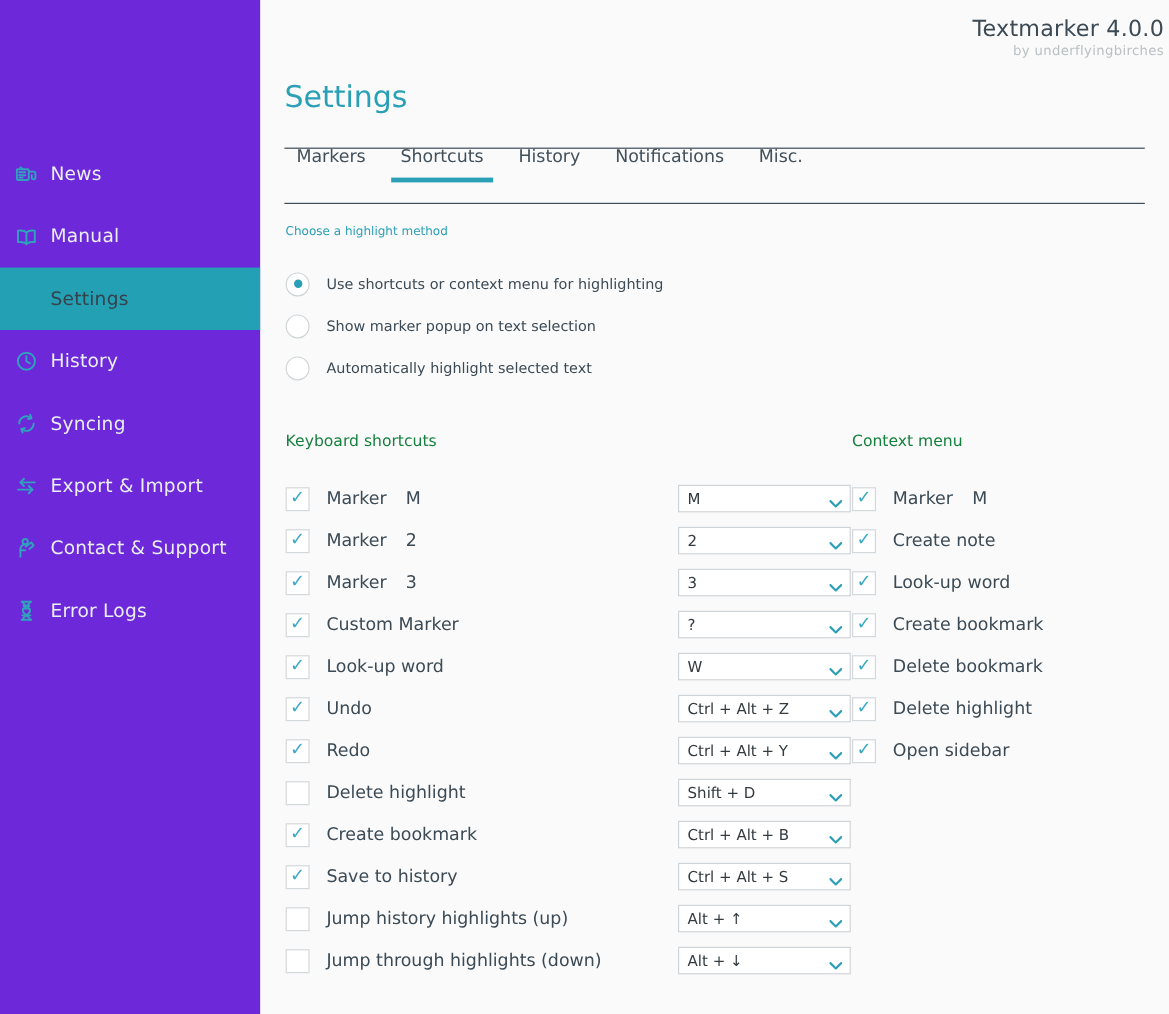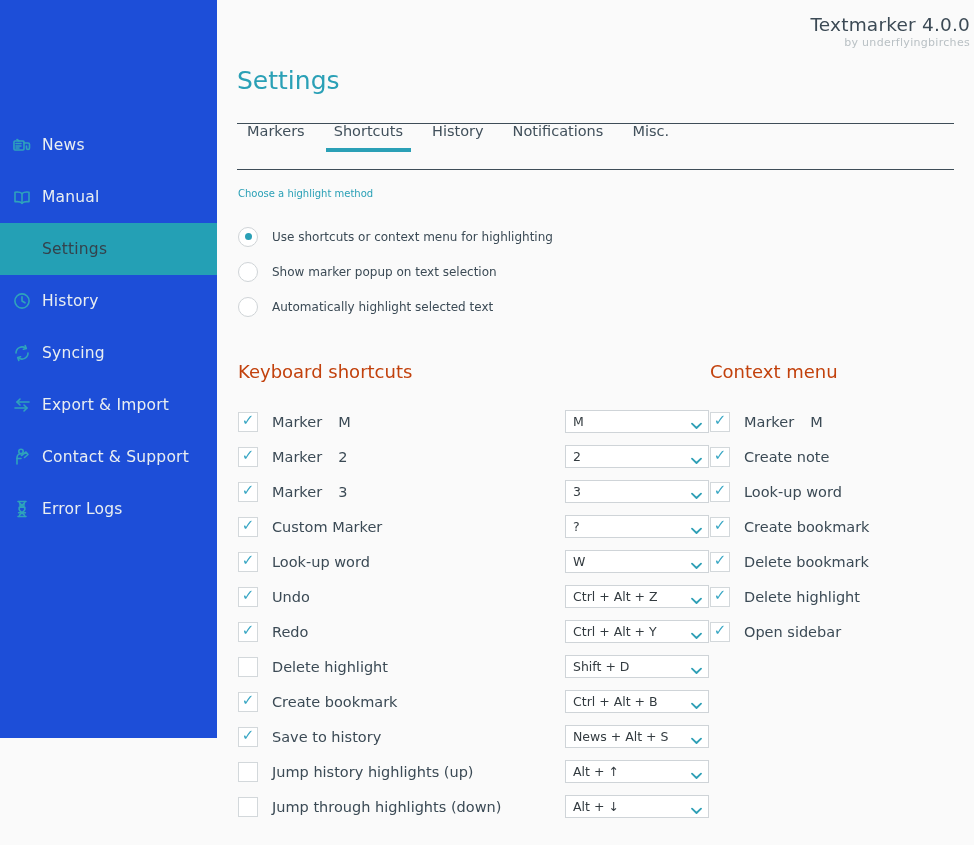--- a/index.html
+++ b/index.html
@@ -6,22 +6,22 @@
   html, body {
     width: 974px; height: 845px;
     font-family: "DejaVu Sans", "Liberation Sans", sans-serif;
     background: #fafafa;
     overflow: hidden;
   }
   .app { position: relative; width: 974px; height: 845px; display: flex; }
 
   
   .sidebar {
-    width: 217px; height: 738px;
-    background: #1d4ed8;
+    width: 217px; height: 845px;
+    background: #6d28d9;
     flex: 0 0 217px;
     position: relative;
   }
   .sidebar-top { height: 119px; }
   .side-item {
     height: 52px;
     display: flex;
     align-items: center;
     padding-left: 8px;
     color: #e9eef1;
@@ -141,22 +141,22 @@
   }
   .radio.checked .dot { display: block; }
   .radio-label { font-size: 12px; color: #3b4a55; }
 
   
   .cols { display: flex; margin-top: 37px; }
   .col-left { width: 472px; flex: 0 0 472px; }
   .col-right { flex: 1 1 auto; padding-left: 0; }
 
   .col-head {
-    color: #c2410c;
-    font-size: 18px;
+    color: #15803d;
+    font-size: 13px;
     padding-left: 1px;
     margin-bottom: 0;
   }
 
   .rows { margin-top: 22px; }
   .kb-row {
     display: flex;
     align-items: center;
     height: 35px;
   }
@@ -468,21 +468,21 @@
                     </svg></span>
                 </span>
               </div>
               <div class="kb-row">
                 <span class="cb checked">
                   <span class="tick">✓</span>
                 </span>
                 <span class="kb-label"><span>Save to history</span></span>
                 <span class="kb-spacer"></span>
                 <span class="combo-wrap">
-                  <div class="combo">News + Alt + S</div>
+                  <div class="combo">Ctrl + Alt + S</div>
                   <span class="chev"><svg width="11" height="8" viewBox="0 0 11 8">
                       <path d="M1 1.6l4.5 4.4L10 1.6" fill="none" stroke="currentColor" stroke-width="1.8" stroke-linecap="round" stroke-linejoin="round"></path>
                     </svg></span>
                 </span>
               </div>
               <div class="kb-row">
                 <span class="cb"></span>
                 <span class="kb-label"><span>Jump history highlights (up)</span></span>
                 <span class="kb-spacer"></span>
                 <span class="combo-wrap">

